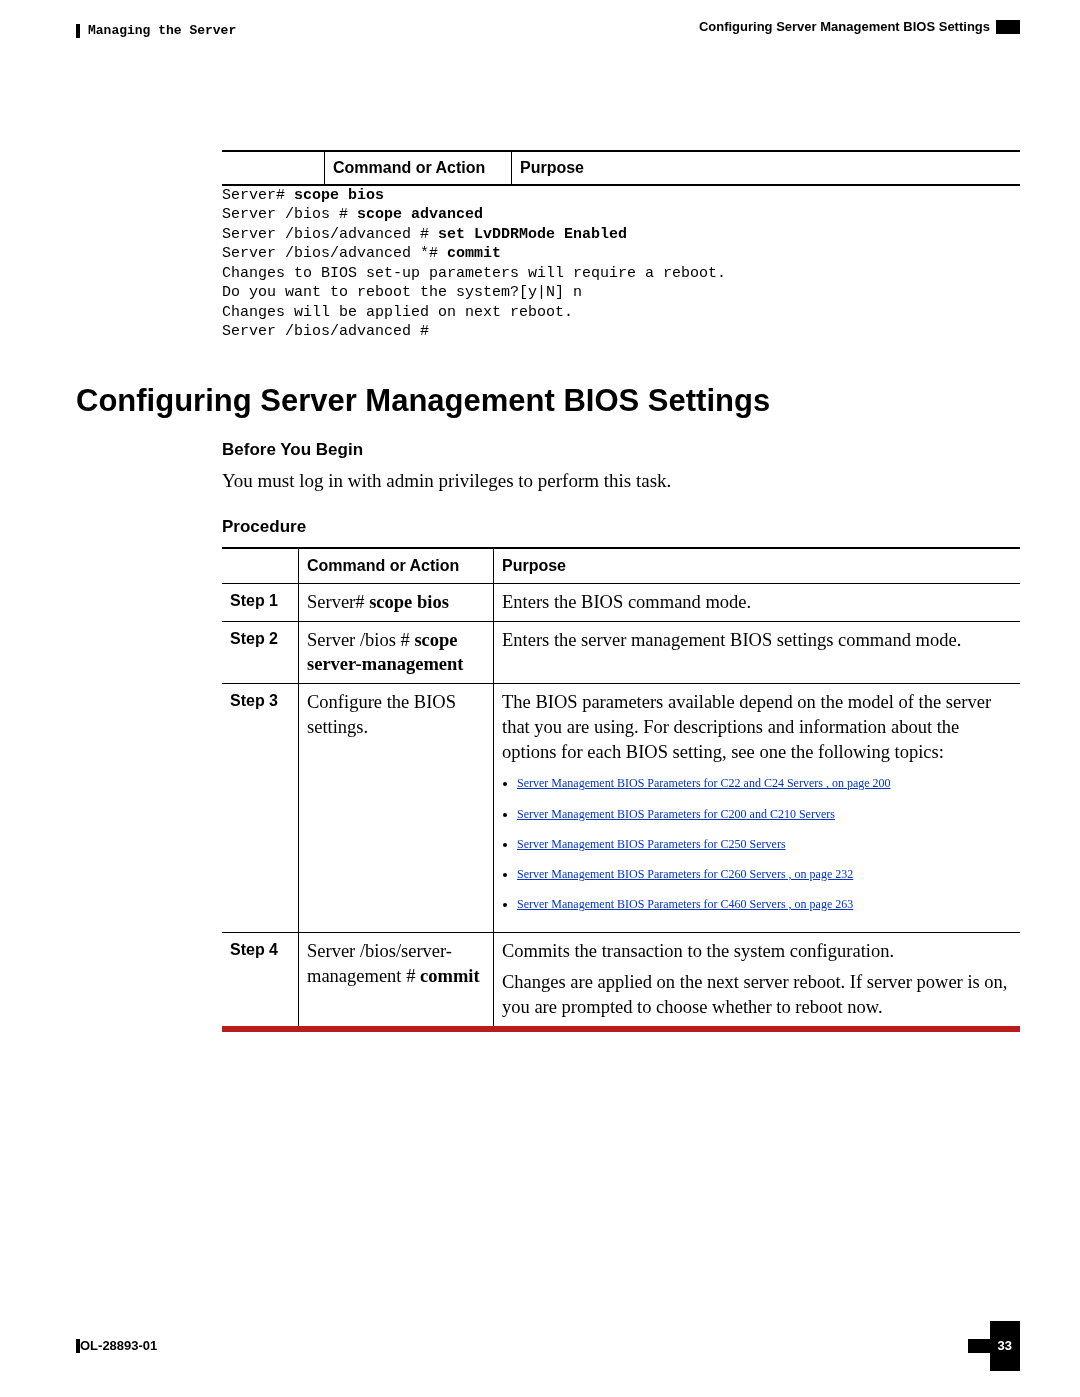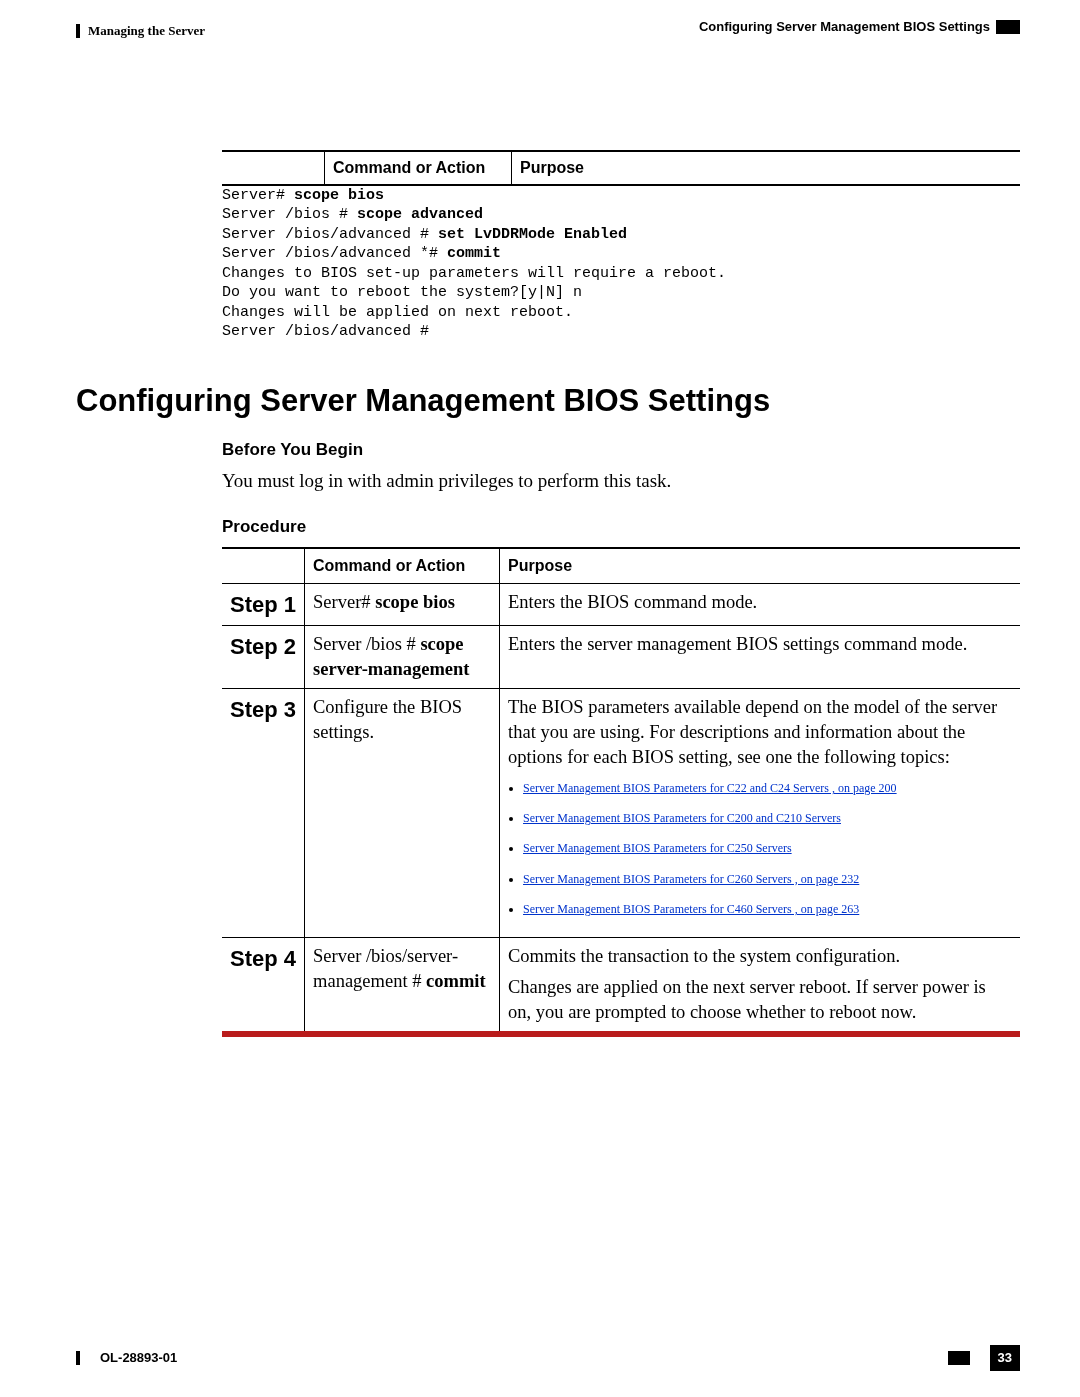--- a/index.html
+++ b/index.html
@@ -13,21 +13,21 @@
     position: relative;
     overflow: hidden;
     font-size: 18px;
     line-height: 1.35;
   }
   .header-bar {
     position: absolute;
     top: 22px;
     left: 76px;
     right: 60px;
-    font-family: Liberation Serif, serif;
+    font-family: Liberation Mono, monospace;
     font-weight: bold;
     font-size: 13px;
   }
   .header-left {
     display: flex;
     align-items: center;
     gap: 8px;
   }
   .header-left .vbar {
     width: 4px;
@@ -148,21 +148,21 @@
     font-weight: bold;
     font-size: 16px;
   }
   table.proc2 .row td { border-top: 1px solid #000; }
   table.proc2 .last td { border-bottom: 6px solid #b91c1c; }
   table.proc2 .stepcol {
     width: 60px;
     font-family: Arial, Helvetica, sans-serif;
     font-weight: bold;
     white-space: nowrap;
-    font-size: 22px;
+    font-size: 16px;
   }
   table.proc2 .cmdcol { width: 178px; font-family: "Times New Roman", serif; }
   .cmd-bold { font-weight: bold; }
   .serif { font-family: "Times New Roman", serif; font-size: 18.5px; }
   .link { color: #0033cc; }
   ul.links {
     margin: 10px 0 2px 0;
     padding-left: 15px;
   }
   ul.links li {
@@ -186,27 +186,27 @@
     margin-bottom: 4px;
   }
   .footer .line2 {
     display: flex;
     align-items: center;
     justify-content: space-between;
   }
   .footer .pagebox {
     display: flex;
     align-items: center;
-    gap: 20px;
+    gap: 0;
   }
   .footer .pgchip {
     width: 22px; height: 14px; background: #000; display: inline-block;
   }
   .footer .pgnum {
-    background: #000; color: #fff; padding: 4px 8px; font-size: 13px;
+    background: #000; color: #fff; padding: 16px 8px; font-size: 13px;
   }
 </style>
 </head>
 <body>
 
 <div class="header-bar">
   <div class="header-left">
     <span class="vbar"></span>
     <span>Managing the Server</span>
   </div>

